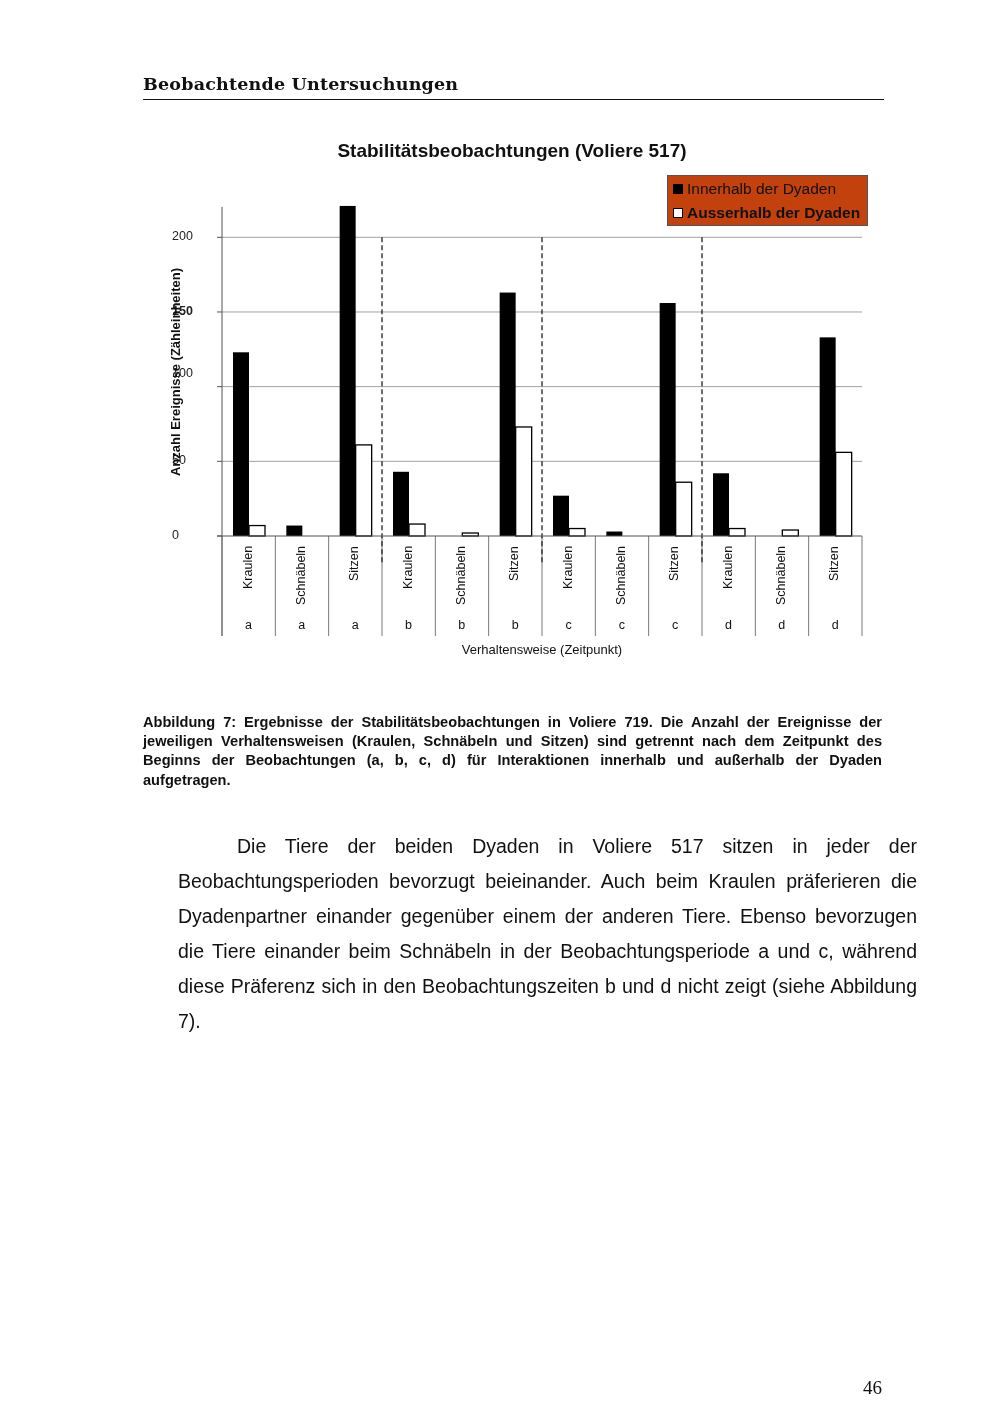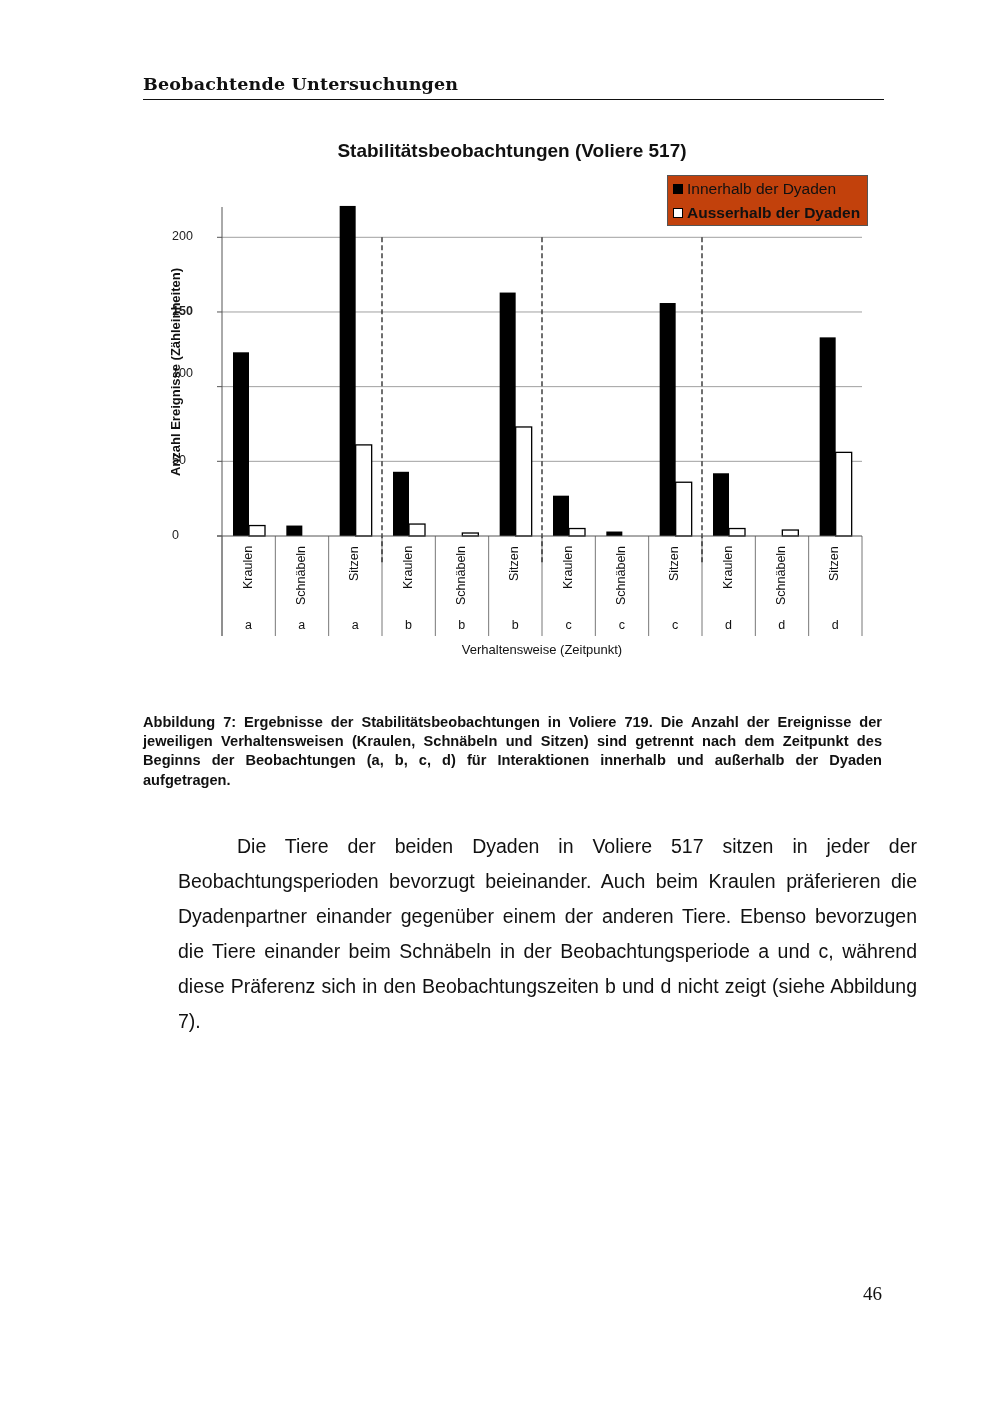--- a/index.html
+++ b/index.html
@@ -20,21 +20,21 @@
   .ylabel { position: absolute; left: 175px; top: 372px; transform: translate(-50%, -50%) rotate(-90deg); white-space: nowrap; font-family: "Liberation Sans", sans-serif; font-weight: bold; font-size: 13px; }
   .xlabel { position: absolute; left: 222px; width: 640px; top: 642px; text-align: center; font-family: "Liberation Sans", sans-serif; font-weight: normal; font-size: 13px; }
 
   #plot { position: absolute; left: 0; top: 0; width: 1000px; height: 700px; }
   .tick-label { position: absolute; width: 40px; font-family: "Liberation Sans", sans-serif; font-size: 12.5px; color: #222; }
   .cat-label { position: absolute; font-family: "Liberation Sans", sans-serif; font-size: 12.5px; color: #111; transform-origin: left top; white-space: nowrap; }
   .period-label { position: absolute; width: 53px; text-align: center; font-family: "Liberation Sans", sans-serif; font-size: 12.5px; color: #111; }
 
   .caption { position: absolute; left: 143px; top: 713px; width: 739px; font-family: "Liberation Sans", sans-serif; font-weight: bold; font-size: 14.6px; line-height: 19.2px; text-align: justify; }
   .body-text { position: absolute; left: 143px; top: 829px; width: 739px; font-family: "Liberation Sans", sans-serif; font-size: 19.5px; line-height: 35px; text-align: justify; text-indent: 59px; margin-left: 35px; }
-  .page-number { position: absolute; left: 840px; top: 1283px; width: 42px; text-align: right; font-family: "Liberation Serif", serif; font-size: 19px; }
+  .page-number { position: absolute; left: 840px; top: 1377px; width: 42px; text-align: right; font-family: "Liberation Serif", serif; font-size: 19px; }
 </style>
 </head>
 <body>
 
 <div class="header">
   <span class="header-title">Beobachtende Untersuchungen</span>
 </div>
 
 <div>
   <div class="chart-title">Stabilitätsbeobachtungen (Voliere 517)</div>

